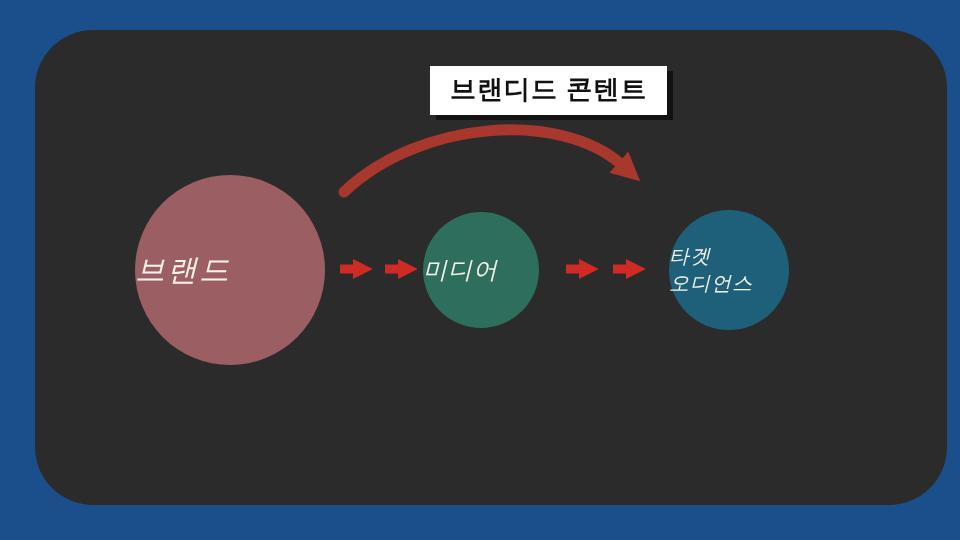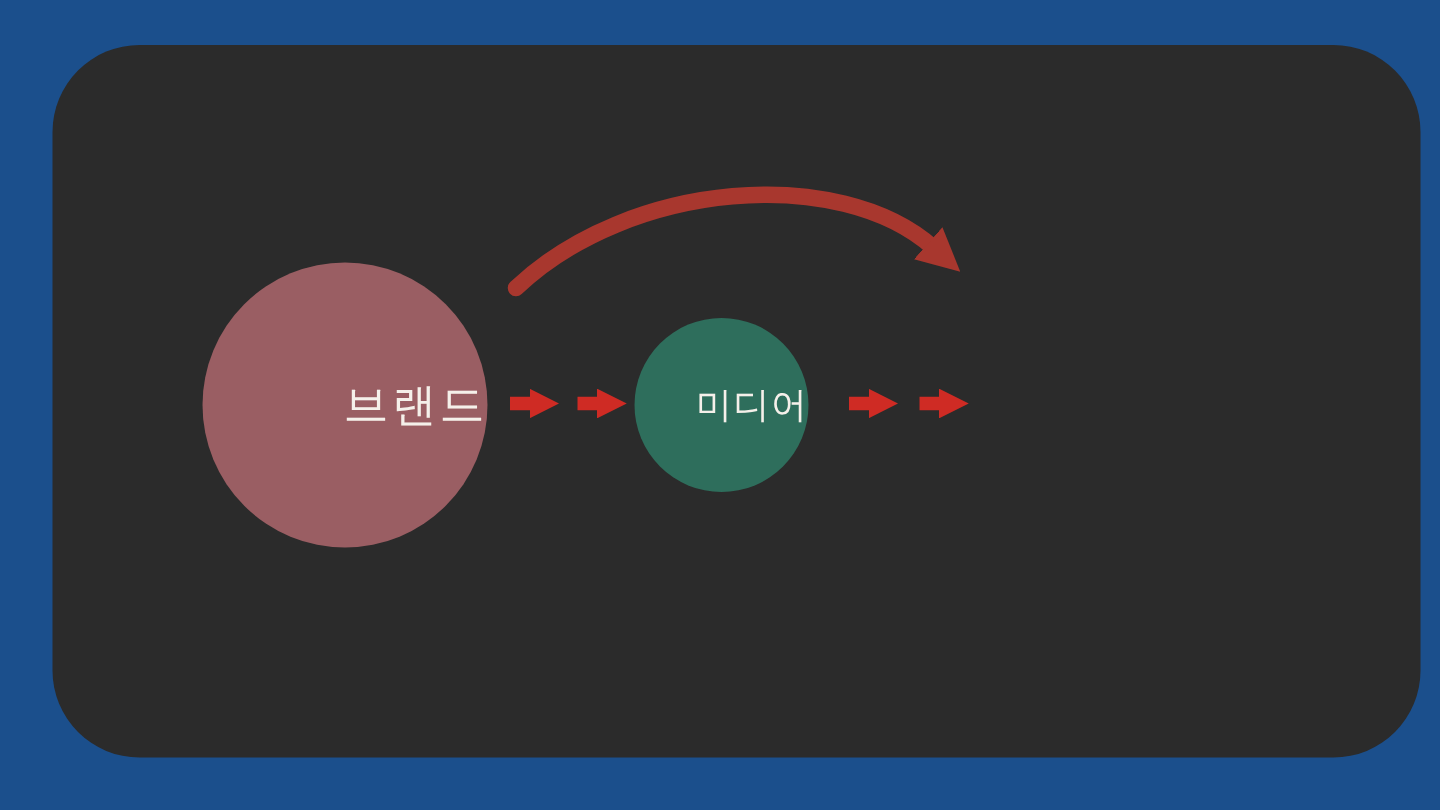--- a/index.html
+++ b/index.html
@@ -36,25 +36,26 @@
     letter-spacing:1px;
     padding:6px 20px 8px 20px;
     box-shadow:6px 5px 0 rgba(5,5,5,0.65);
     white-space:nowrap;
   }
   .node{
     position:absolute;
     border-radius:50%;
     display:flex;
     flex-direction:column;
-    align-items:flex-end;
+    align-items:flex-start;
     justify-content:center;
     color:var(--node-text);
     text-align:center;
     font-weight:300;
+    font-style:italic;
   }
   .node-brand{left:135px;top:175px;width:190px;height:190px;font-size:30px;letter-spacing:2px;}
   .node-media{left:423px;top:212px;width:116px;height:116px;font-size:24px;letter-spacing:1px;}
   .node-audience{left:669px;top:210px;width:120px;height:120px;font-size:20px;line-height:1.35;letter-spacing:1px;}
   .arrows{position:absolute;inset:0;pointer-events:none;}
   .flow-arrow{stroke:var(--arrow);stroke-width:9;fill:none;}
   .curve-arrow{stroke:var(--curve);stroke-width:11;fill:none;stroke-linecap:round;}
   .head-flow{fill:var(--arrow);}
   .head-curve{fill:var(--curve);}
   .curve-label{
@@ -66,29 +67,34 @@
     white-space:nowrap;
   }
 </style>
 </head>
 <body>
 
 <div class="slide">
 
   <div class="panel"></div>
 
+  <div class="title-badge">브랜디드 콘텐트</div>
 
   <div class="node node-brand" style="background: rgb(154, 94, 99);">
     <span>브랜드</span>
   </div>
 
   <div class="node node-media" style="background: rgb(46, 110, 92);">
     <span>미디어</span>
   </div>
 
+  <div class="node node-audience" style="background: rgb(30, 96, 121);">
+    <span>타겟</span>
+    <span>오디언스</span>
+  </div>
 
   <svg class="arrows" width="960" height="540" viewBox="0 0 960 540">
     <defs>
       <marker id="headFlow" viewBox="0 0 10 10" refX="1" refY="5" markerWidth="2.2" markerHeight="2.2" orient="auto">
         <path class="head-flow" d="M0,0 L10,5 L0,10 Z"></path>
       </marker>
       <marker id="headCurve" viewBox="0 0 10 10" refX="1.5" refY="5" markerWidth="2.6" markerHeight="2.6" orient="auto">
         <path class="head-curve" d="M0,0 L10,5 L0,10 Z"></path>
       </marker>
     </defs>

